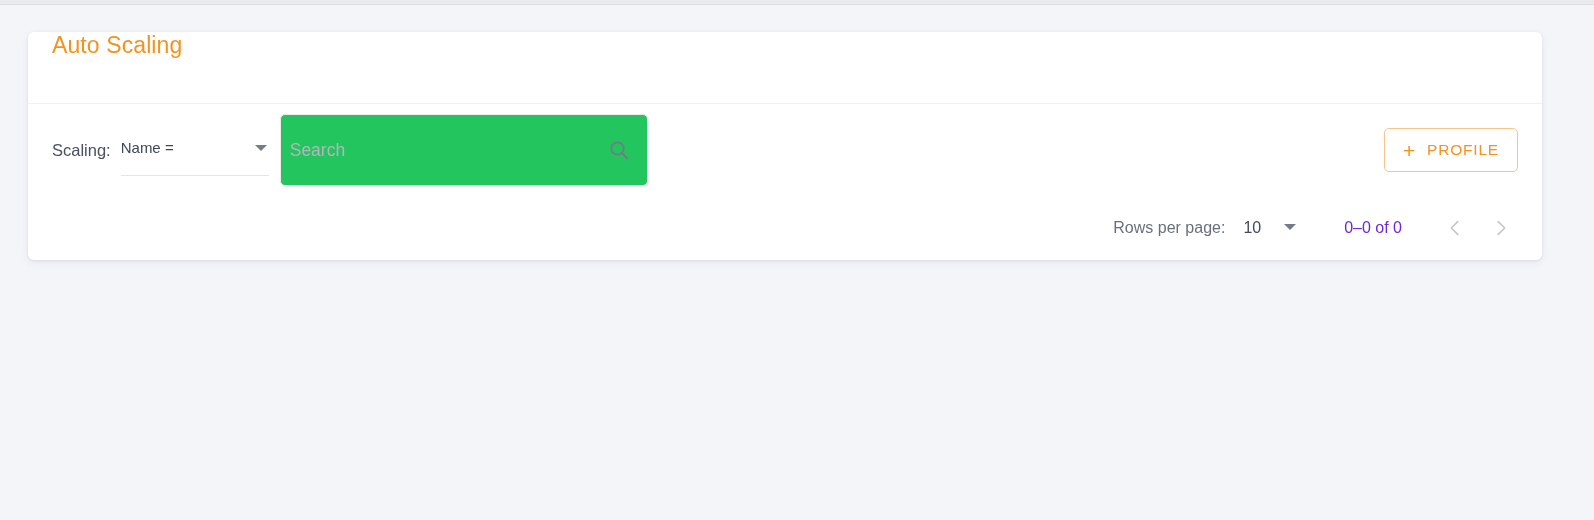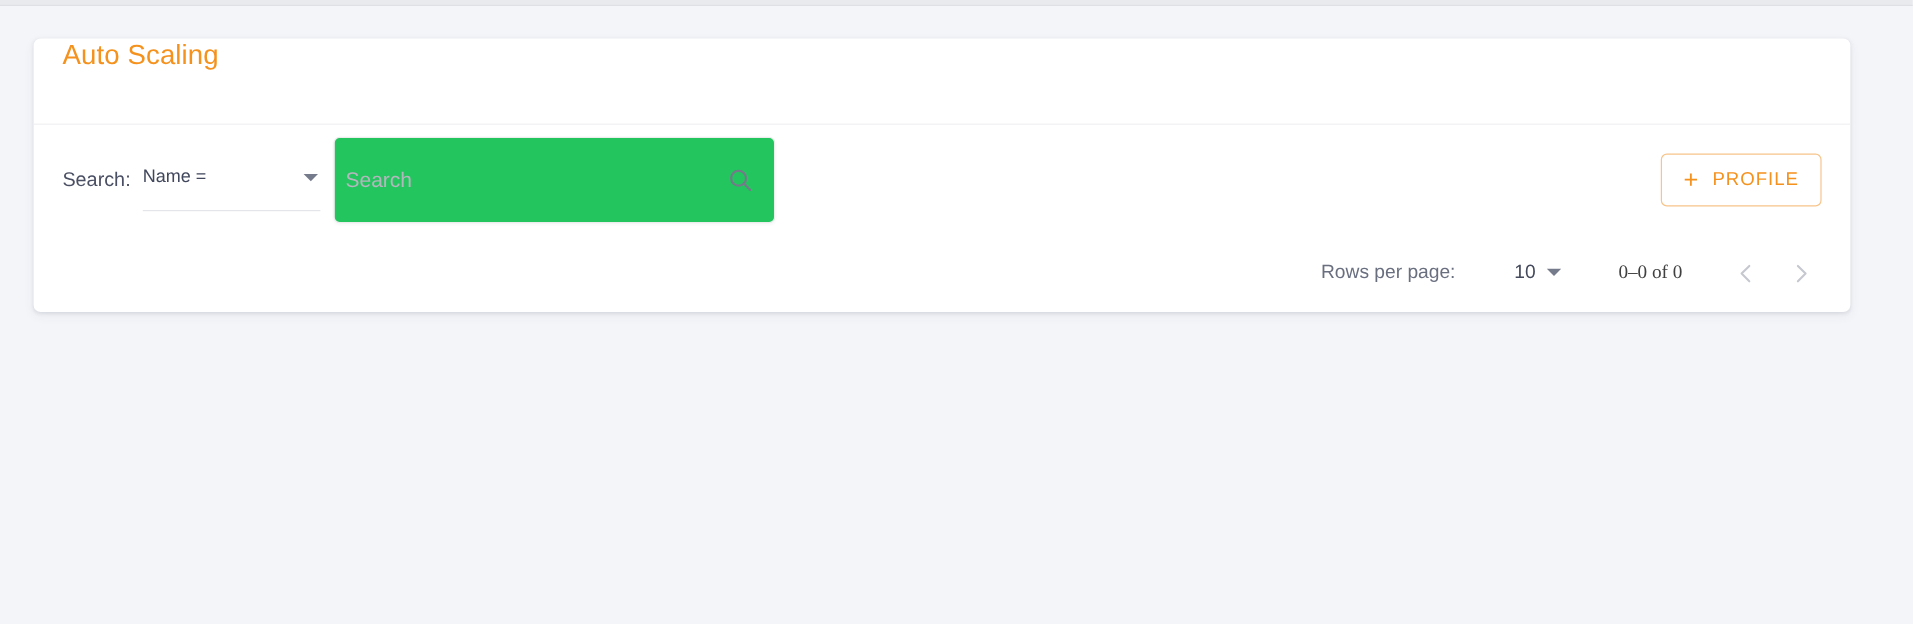--- a/index.html
+++ b/index.html
@@ -181,34 +181,32 @@
     box-sizing: border-box;
   }
   .rows-label {
     font-size: 16px;
     color: #6a6f80;
     margin-right: 18px;
   }
   .rows-select {
     display: flex;
     align-items: center;
-    gap: 9px;
+    gap: 23px;
     cursor: pointer;
     margin-right: 46px;
-    margin-left: 31px;
   }
   .rows-value {
     font-size: 16px;
     color: #44495c;
   }
   .range-label {
     font-size: 16px;
-    color: #404040;
+    color: #6d28d9;
     margin-right: 42px;
-    font-family: Liberation Serif, serif;
   }
   .page-nav {
     display: flex;
     align-items: center;
     gap: 24px;
     margin-right: 6px;
   }
   .nav-chevron {
     width: 22px;
     height: 22px;
@@ -224,21 +222,21 @@
 <div class="card">
 
   <div class="card-header">
     <div class="card-title">Auto Scaling</div>
   </div>
 
   <div class="toolbar">
 
     <div class="search-group">
 
-      <span class="search-label">Search:</span>
+      <span class="search-label">Scaling:</span>
 
       <div class="field-select">
         <span class="field-select-value">Name =</span>
         <span class="caret"></span>
       </div>
 
       <div class="search-box">
         <input class="search-input" type="text" placeholder="Search" style="">
         <svg class="search-icon" viewBox="0 0 24 24">
           <circle cx="10.5" cy="10.5" r="6.2" fill="none" stroke="#75798a" stroke-width="1.8"></circle>

